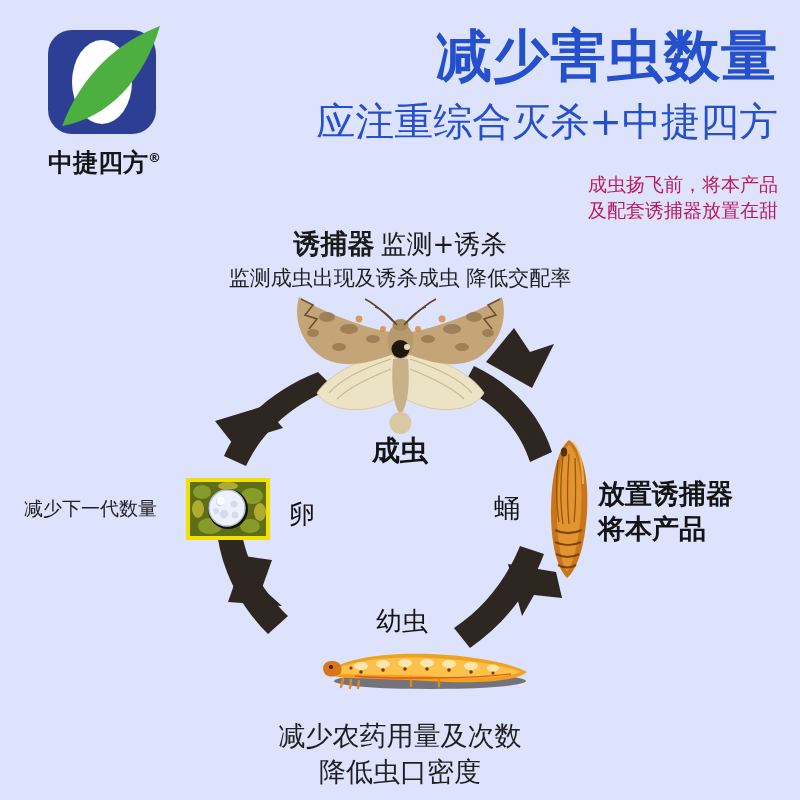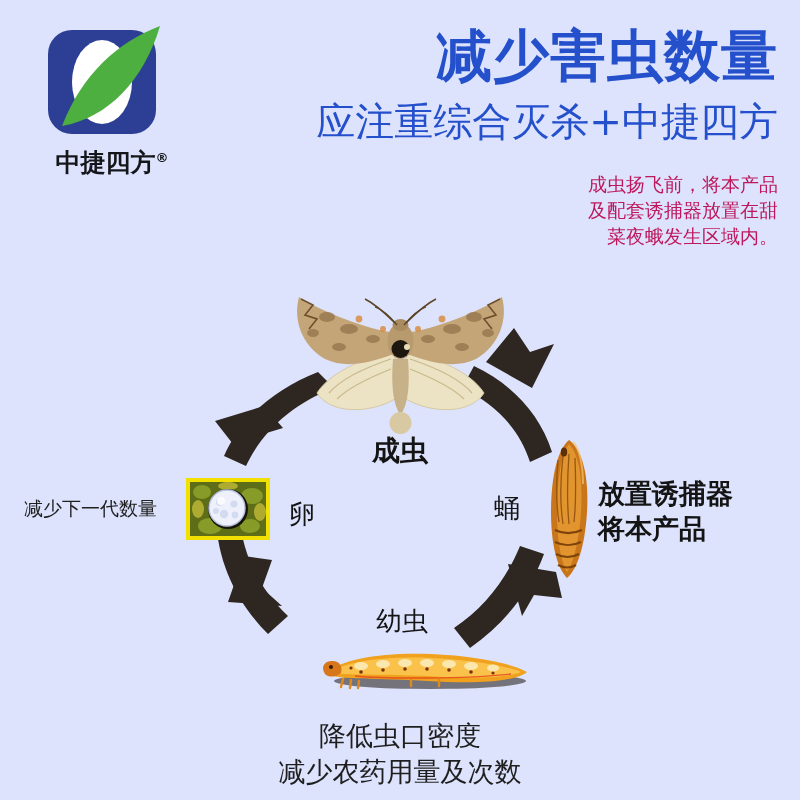--- a/index.html
+++ b/index.html
@@ -33,24 +33,24 @@
   }
   .logo-mark {
     position: absolute;
     left: 8px;
     top: 0;
     width: 120px;
     height: 120px;
   }
   .logo-name {
     position: absolute;
-    left: 0;
+    left: 12px;
     top: 124px;
     width: 152px;
-    text-align: center;
+    text-align: left;
     font-size: 25px;
     font-weight: 700;
     color: #15161a;
     letter-spacing: 0px;
     white-space: nowrap;
   }
   .logo-name .reg {
     font-size: 13px;
     vertical-align: super;
     font-weight: 700;
@@ -217,23 +217,26 @@
       <span>中捷四方</span><span class="reg">®</span>
     </div>
   </div>
 
   <div class="title-main">减少害虫数量</div>
   <div class="title-sub">应注重综合灭杀+中捷四方</div>
 
   <div class="note-block">
     <div>成虫扬飞前，将本产品</div>
     <div>及配套诱捕器放置在甜</div>
-    <div>菜夜蛾发生区域内。</div>
-  </div>
-
+  </div>
+
+  <div class="trap-heading">
+    <span class="strong">诱捕器</span><span class="light">监测+诱杀</span>
+  </div>
+  <div class="trap-sub">监测成虫出现及诱杀成虫 降低交配率</div>
 
   <svg class="cycle-svg" viewBox="0 0 800 800">
     <defs>
       <filter id="softshadow" x="-30%" y="-30%" width="160%" height="160%">
         <feDropShadow dx="1" dy="2" stdDeviation="2" flood-color="#9aa4c6" flood-opacity="0.45"></feDropShadow>
       </filter>
     </defs>
 
     <g>
       <path d="M318 372
@@ -410,17 +413,17 @@
   <div class="stage-label lbl-larva">幼虫</div>
   <div class="stage-label lbl-pupa">蛹</div>
 
   <div class="callout-left">减少下一代数量</div>
   <div class="callout-right">
     <div>放置诱捕器</div>
     <div>将本产品</div>
   </div>
 
   <div class="bottom-caption">
+    <div>减少农药用量及次数</div>
     <div>降低虫口密度</div>
-    <div>减少农药用量及次数</div>
   </div>
 
 </div>
 
 </body></html>

